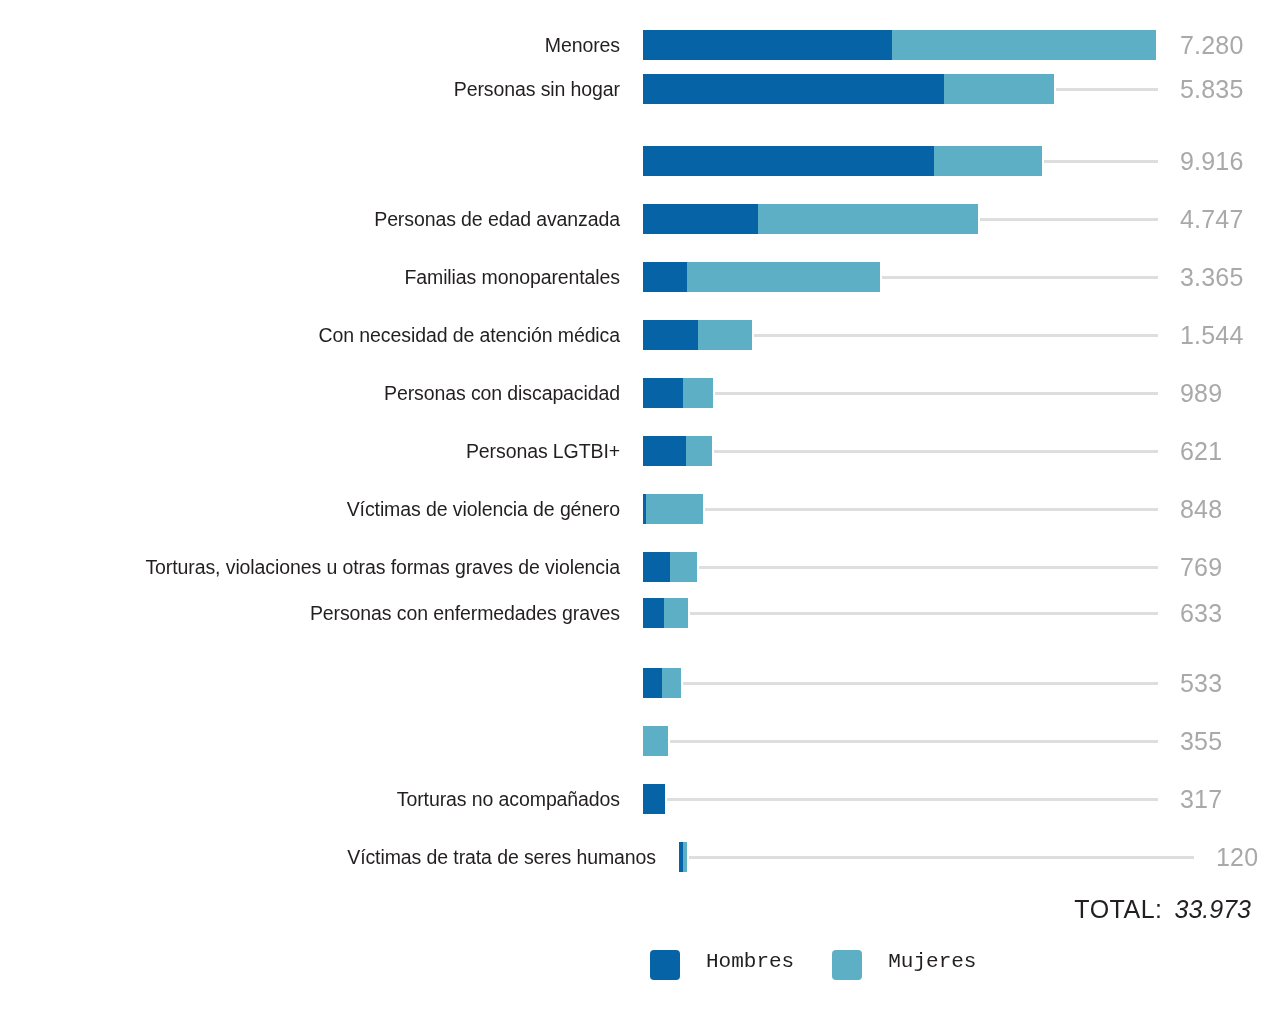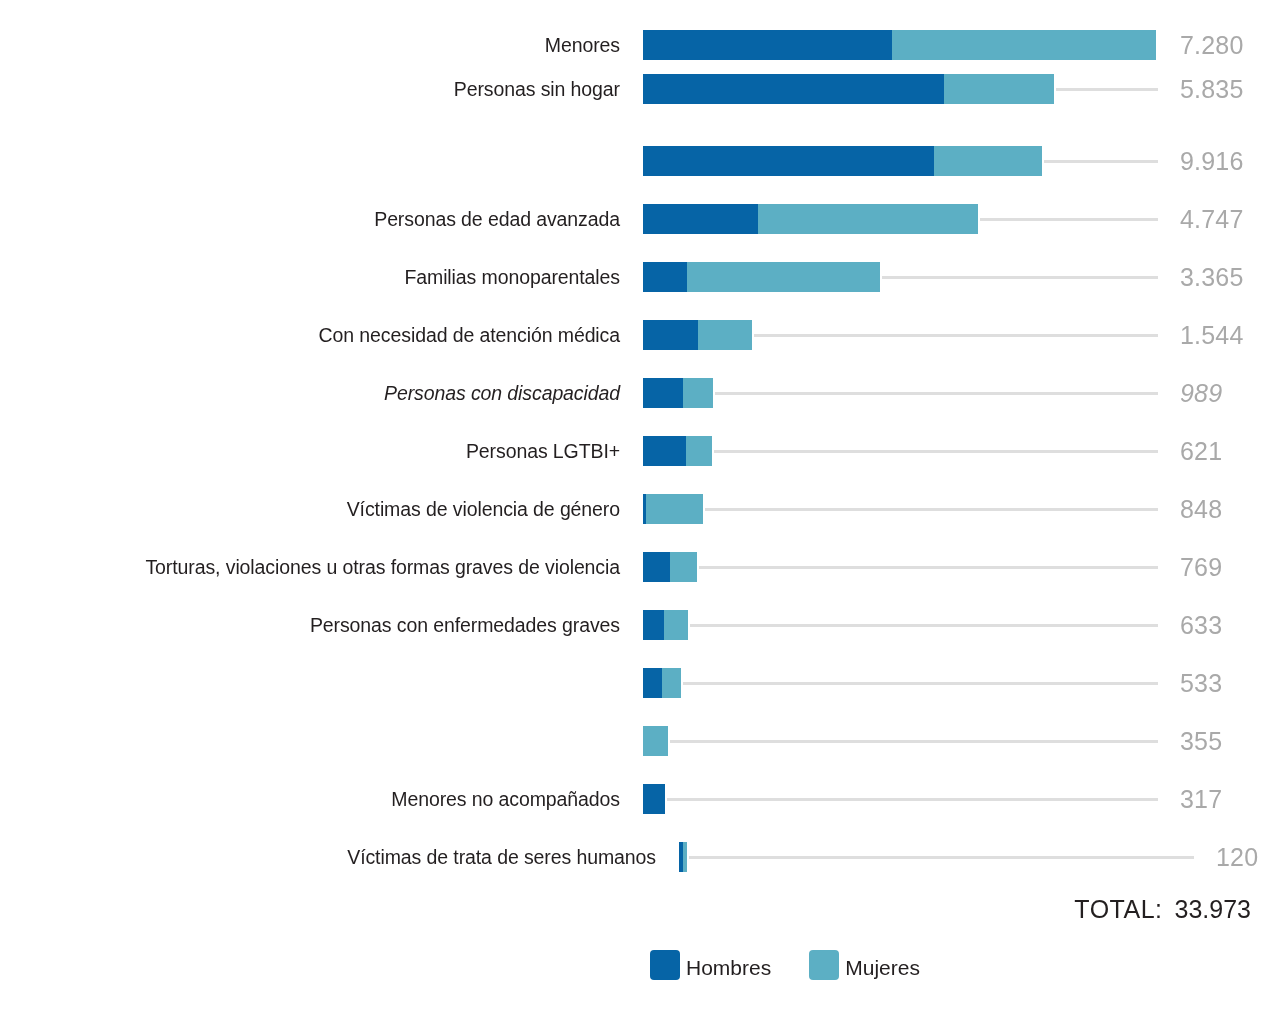--- a/index.html
+++ b/index.html
@@ -87,35 +87,36 @@
     position: absolute;
     left: 0;
     top: 895px;
     width: 1251px;
     text-align: right;
     font-size: 25px;
     color: #231f20;
     white-space: nowrap;
   }
   #total-block .total-label { letter-spacing: 0.5px; }
-  #total-block .total-value { margin-left: 12px; }
+  #total-block .total-value { margin-left: 12px; font-style: italic; }
 
   
   #legend {
     position: absolute;
     left: 650px;
     top: 950px;
     display: flex;
     align-items: center;
     gap: 38px;
   }
   .legend-item {
     display: flex;
-    align-items: flex-end;
-    gap: 6px;
+    align-items: flex-start;
+    gap: 26px;
+    font-family: Liberation Mono, monospace;
   }
   .legend-swatch {
     width: 30px;
     height: 30px;
     border-radius: 4px;
   }
   .legend-text {
     font-size: 21px;
     color: #231f20;
     white-space: nowrap;
@@ -183,21 +184,21 @@
         <div class="row-label">Con necesidad de atención médica</div>
         <div class="bar-area">
           <div class="leader" style="left: 110.801px; width: 404.199px; background: rgb(222, 222, 222);"></div>
           <div class="bar" style="left: 0px; width: 108.801px;">
             <div class="seg-men" style="width: 55.4576px; background: rgb(6, 100, 166);"></div>
             <div class="seg-women" style="width: 53.3435px; background: rgb(92, 175, 196);"></div>
           </div>
         </div>
         <div class="row-value">1.544</div>
       </div>
-      <div class="row" style="top: 364px; font-style: italic;">
+      <div class="row" style="top: 364px;">
         <div class="row-label">Personas con discapacidad</div>
         <div class="bar-area">
           <div class="leader" style="left: 71.6919px; width: 443.308px; background: rgb(222, 222, 222);"></div>
           <div class="bar" style="left: 0px; width: 69.6919px;">
             <div class="seg-men" style="width: 39.7434px; background: rgb(6, 100, 166);"></div>
             <div class="seg-women" style="width: 29.9485px; background: rgb(92, 175, 196);"></div>
           </div>
         </div>
         <div class="row-value">989</div>
       </div>
@@ -227,21 +228,21 @@
         <div class="row-label">Torturas, violaciones u otras formas graves de violencia</div>
         <div class="bar-area">
           <div class="leader" style="left: 56.1891px; width: 458.811px; background: rgb(222, 222, 222);"></div>
           <div class="bar" style="left: 0px; width: 54.1891px;">
             <div class="seg-men" style="width: 27.1298px; background: rgb(6, 100, 166);"></div>
             <div class="seg-women" style="width: 27.0593px; background: rgb(92, 175, 196);"></div>
           </div>
         </div>
         <div class="row-value">769</div>
       </div>
-      <div class="row" style="top: 596px;">
+      <div class="row" style="top: 584px;">
         <div class="row-label">Personas con enfermedades graves</div>
         <div class="bar-area">
           <div class="leader" style="left: 46.6056px; width: 468.394px; background: rgb(222, 222, 222);"></div>
           <div class="bar" style="left: 0px; width: 44.6056px;">
             <div class="seg-men" style="width: 20.5059px; background: rgb(6, 100, 166);"></div>
             <div class="seg-women" style="width: 24.0997px; background: rgb(92, 175, 196);"></div>
           </div>
         </div>
         <div class="row-value">633</div>
       </div>
@@ -258,21 +259,21 @@
       <div class="row" style="top: 712px;">
         <div class="bar-area">
           <div class="leader" style="left: 27.0158px; width: 487.984px; background: rgb(222, 222, 222);"></div>
           <div class="bar" style="left: 0px; width: 25.0158px;">
             <div class="seg-women" style="width: 25.0158px; background: rgb(92, 175, 196);"></div>
           </div>
         </div>
         <div class="row-value">355</div>
       </div>
       <div class="row" style="top: 770px;">
-        <div class="row-label">Menores no acompañados</div>
+        <div class="row-label">Torturas no acompañados</div>
         <div class="bar-area">
           <div class="leader" style="left: 24.338px; width: 490.662px; background: rgb(222, 222, 222);"></div>
           <div class="bar" style="left: 0px; width: 22.338px;">
             <div class="seg-men" style="width: 22.338px; background: rgb(6, 100, 166);"></div>
           </div>
         </div>
         <div class="row-value">317</div>
       </div>
       <div class="row" style="top: 828px; margin-left: 36px;">
         <div class="row-label">Víctimas de trata de seres humanos</div>

